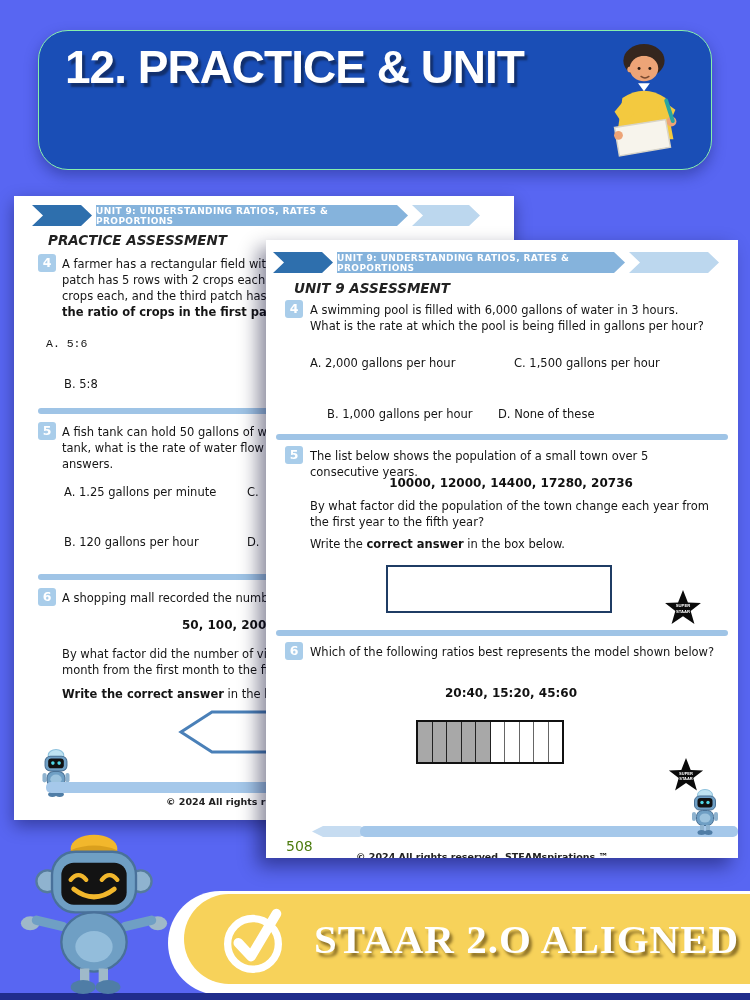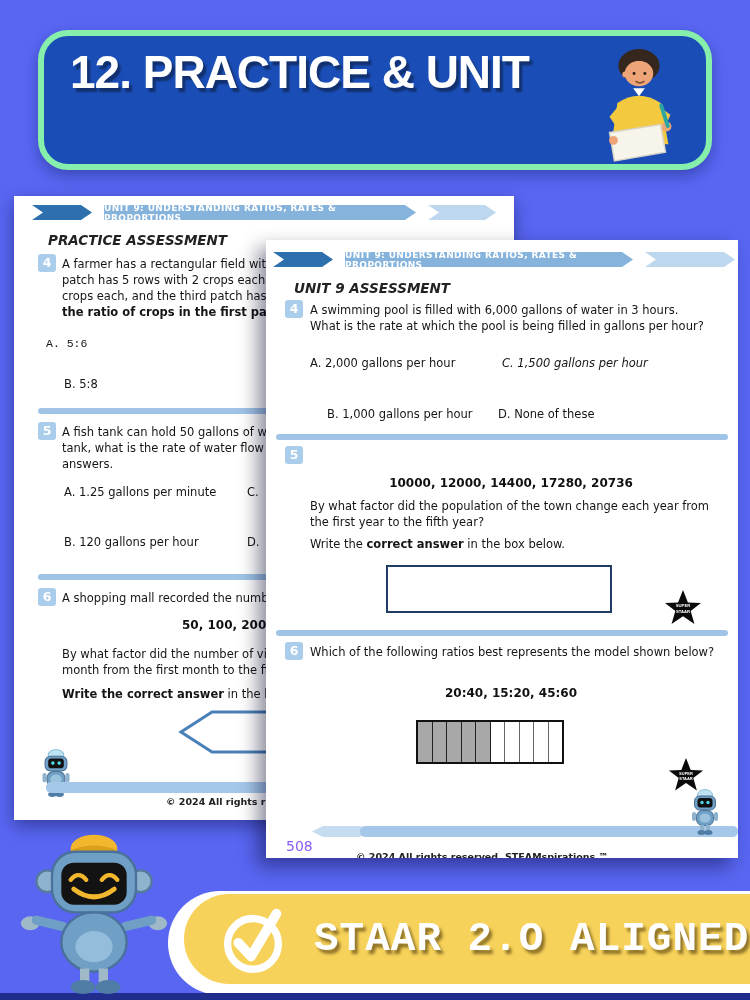--- a/index.html
+++ b/index.html
@@ -1,62 +1,62 @@
 <!DOCTYPE html>
 <html><head>
 <meta charset="utf-8">
 <style>
   html,body{margin:0;padding:0;}
   .stage{position:relative;width:750px;height:1000px;background:#5866f2;overflow:hidden;
          font-family:"DejaVu Sans",sans-serif;}
   
   .top-banner{position:absolute;left:38px;top:30px;width:674px;height:140px;
-    background:#1a4eb6;border:6px solid #86efac;border-radius:30px;box-sizing:border-box;
+    background:#1a4eb6;border:1px solid #86efac;border-radius:30px;box-sizing:border-box;
     box-shadow:0 6px 14px rgba(10,20,80,.35);}
   .top-title{position:absolute;left:26px;top:10px;color:#fff;
     font-family:"Liberation Sans",sans-serif;font-weight:bold;font-size:46px;line-height:52px;
     letter-spacing:-1px;text-shadow:3px 4px 2px #12306e;}
   .boy{position:absolute;right:14px;top:6px;}
   
   .page{position:absolute;background:#fff;overflow:hidden;color:#151515;}
   .back-page{left:14px;top:196px;width:500px;height:624px;z-index:1;
     box-shadow:0 6px 16px rgba(0,0,40,.40);}
   .front-page{left:266px;top:240px;width:472px;height:618px;z-index:2;
     box-shadow:-8px 8px 18px rgba(0,0,40,.45);}
   .abs{position:absolute;}
   .nowrap{white-space:nowrap;}
   .qtext{font-size:11.5px;line-height:16px;color:#151515;}
   .pg-heading{font-family:"DejaVu Sans",sans-serif;font-style:italic;font-weight:bold;
     font-size:13.5px;color:#222;}
   .qnum{width:18px;height:18px;background:#a9cdea;border-radius:3px;color:#fff;
     font-weight:bold;font-size:12.5px;text-align:center;line-height:18px;}
   .divider{height:6px;background:#9fc4e6;border-radius:3px;}
   .boldnums{font-weight:bold;font-size:12px;color:#111;}
-  .chev-row{position:absolute;display:flex;gap:12px;height:15px;}
+  .chev-row{position:absolute;display:flex;gap:4px;height:21px;}
   .chev-dark{background:#2e6fad;clip-path:polygon(0 0,calc(100% - 11px) 0,100% 50%,calc(100% - 11px) 100%,0 100%,11px 50%);}
   .chev-band{background:#85b3dc;color:#fff;font-weight:bold;font-size:9px;letter-spacing:.4px;
     display:flex;align-items:center;justify-content:center;
     clip-path:polygon(0 0,calc(100% - 11px) 0,100% 50%,calc(100% - 11px) 100%,0 100%);}
   .chev-tail{background:#bcd7ee;clip-path:polygon(0 0,calc(100% - 11px) 0,100% 50%,calc(100% - 11px) 100%,0 100%,11px 50%);}
   .footer-bar{position:absolute;height:11px;background:#a5c8ea;border-radius:5px;}
   .footer-bar-light{position:absolute;height:11px;background:#c6dcf1;border-radius:5px;
     clip-path:polygon(11px 0,100% 0,100% 100%,11px 100%,0 50%);}
   .copyright{font-weight:bold;font-size:9.5px;color:#222;}
   .answer-box{position:absolute;border:2.5px solid #1f3c64;background:#fff;}
   .model{position:absolute;display:flex;border:2.5px solid #111;background:#fff;}
   .model .cell{flex:1;border-right:1px solid #666;}
   .model .cell:last-child{border-right:none;}
   .model .cell.shaded{background:#a8a8a8;border-right:1.5px solid #222;}
-  .pagenum{font-size:14px;color:#8b5cf6;}
+  .pagenum{font-size:14px;color:#4d7c0f;}
   
   .bottom-white{position:absolute;left:168px;top:891px;width:600px;height:104px;
     background:#fff;border-radius:52px 0 0 52px;z-index:3;}
   .bottom-banner{position:absolute;left:184px;top:894px;width:580px;height:90px;
     background:#f7d25a;border-radius:45px 0 0 45px;z-index:4;display:flex;align-items:center;}
-  .staar-text{color:#fff;font-family:Liberation Mono, monospace;font-weight:bold;
+  .staar-text{color:#fff;font-family:Liberation Serif, serif;font-weight:bold;
     font-size:41px;letter-spacing:1px;margin-left:22px;text-shadow:3px 4px 3px rgba(60,40,0,.55);}
   .bottom-strip{position:absolute;left:0;bottom:0;width:750px;height:7px;background:#202d8c;z-index:5;}
   .big-robot{position:absolute;left:16px;top:830px;z-index:6;}
   svg text{font-family:"Liberation Sans",sans-serif;}
 </style>
 </head>
 <body>
 
 <svg width="0" height="0" style="position:absolute">
   <defs>
@@ -157,27 +157,28 @@
     <div class="chev-row" style="left:7px;top:12px;">
       <div class="chev-dark" style="width:60px;"></div>
       <div class="chev-band" style="width:288px;">UNIT 9: UNDERSTANDING RATIOS, RATES &amp; PROPORTIONS</div>
       <div class="chev-tail" style="width:90px;"></div>
     </div>
     <div class="abs pg-heading" style="left:28px;top:40px;">UNIT 9 ASSESSMENT</div>
 
     <div class="abs qnum" style="left:19px;top:60px;">4</div>
     <div class="abs qtext" style="left:44px;top:62px;width:402px;">A swimming pool is filled with 6,000 gallons of water in 3 hours. What is the rate at which the pool is being filled in gallons per hour?</div>
     <div class="abs qtext" style="left:44px;top:115px;">A. 2,000 gallons per hour</div>
-    <div class="abs qtext" style="left:236px;top:115px;font-style:italic;">C. 1,500 gallons per hour</div>
+    <div class="abs qtext" style="left:248px;top:115px;">C. 1,500 gallons per hour</div>
     <div class="abs qtext" style="left:61px;top:166px;">B. 1,000 gallons per hour</div>
     <div class="abs qtext" style="left:232px;top:166px;text-align:center;">D. None of these</div>
 
     <div class="abs divider" style="left:10px;top:194px;width:452px;"></div>
 
     <div class="abs qnum" style="left:19px;top:206px;">5</div>
+    <div class="abs qtext" style="left:44px;top:208px;width:402px;">The list below shows the population of a small town over 5 consecutive years.</div>
     <div class="abs boldnums" style="left:44px;top:236px;width:402px;text-align:center;">10000, 12000, 14400, 17280, 20736</div>
     <div class="abs qtext" style="left:44px;top:258px;width:402px;">By what factor did the population of the town change each year from the first year to the fifth year?</div>
     <div class="abs qtext" style="left:44px;top:296px;"><span>Write the </span><b>correct answer</b><span> in the box below.</span></div>
     <div class="answer-box" style="left:120px;top:325px;width:222px;height:44px;"></div>
 
     <svg class="abs" style="left:396px;top:350px;" width="42" height="42" viewBox="0 0 40 40">
       <use href="#star-shape"></use>
       <text x="20" y="16.5" text-anchor="middle" font-size="4" font-weight="bold" fill="#fff">SUPER</text>
       <text x="20" y="21.5" text-anchor="middle" font-size="4" font-weight="bold" fill="#fff">STAAR</text>
     </svg>

